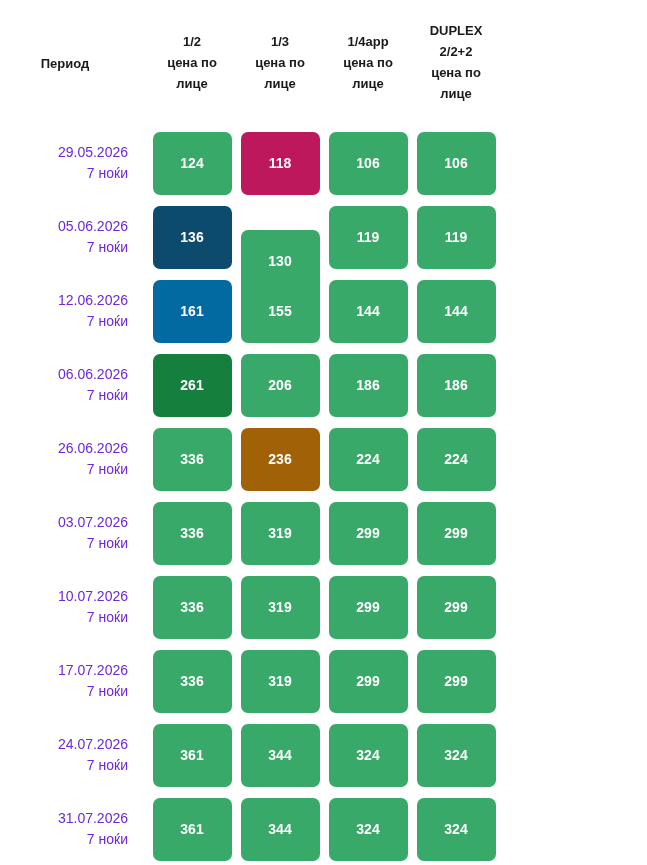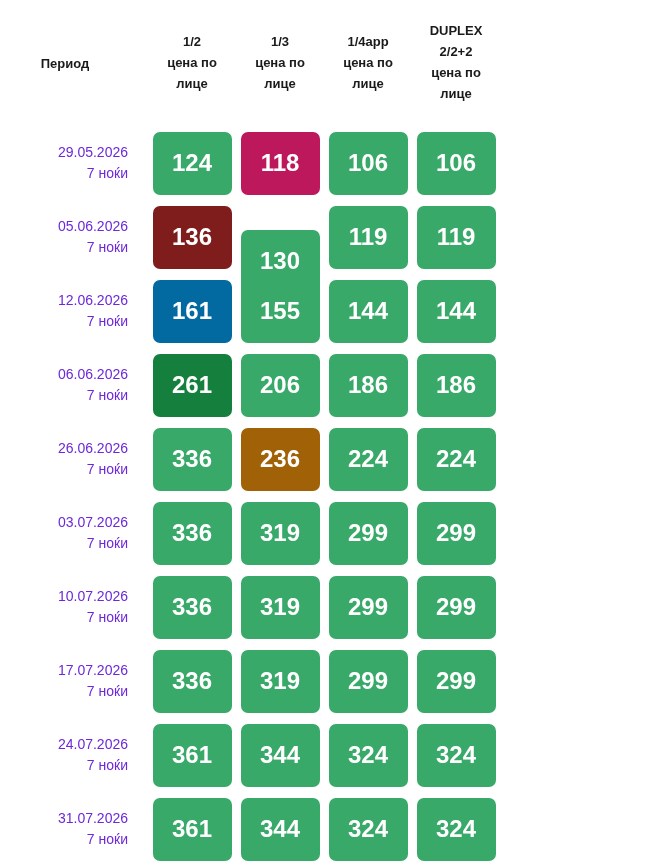--- a/index.html
+++ b/index.html
@@ -81,21 +81,21 @@
     justify-content: center;
     box-sizing: border-box;
     padding: 0 4.5px;
   }
   .price-cell {
     width: 79px;
     height: 63px;
     border-radius: 7px;
     background: #38a96f;
     color: #ffffff;
-    font-size: 24px;
+    font-size: 14px;
     font-weight: bold;
     display: flex;
     align-items: center;
     justify-content: center;
     box-sizing: border-box;
   }
 </style>
 </head>
 <body>
 
@@ -151,21 +151,21 @@
       <div class="price-cell" style="background: rgb(56, 169, 105);">106</div>
     </div>
   </div>
 
   <div class="row data-row">
     <div class="period-cell">
       <span class="period-date">05.06.2026</span>
       <span class="period-nights">7 ноќи</span>
     </div>
     <div class="price-cell-wrap">
-      <div class="price-cell" style="background: #7f1d1d;">136</div>
+      <div class="price-cell" style="background: #0c4a6e;">136</div>
     </div>
     <div class="price-cell-wrap">
       <div class="price-cell" style="background: rgb(56, 169, 105); margin-top: 48px;">130</div>
     </div>
     <div class="price-cell-wrap">
       <div class="price-cell" style="background: rgb(56, 169, 105);">119</div>
     </div>
     <div class="price-cell-wrap">
       <div class="price-cell" style="background: rgb(56, 169, 105);">119</div>
     </div>

